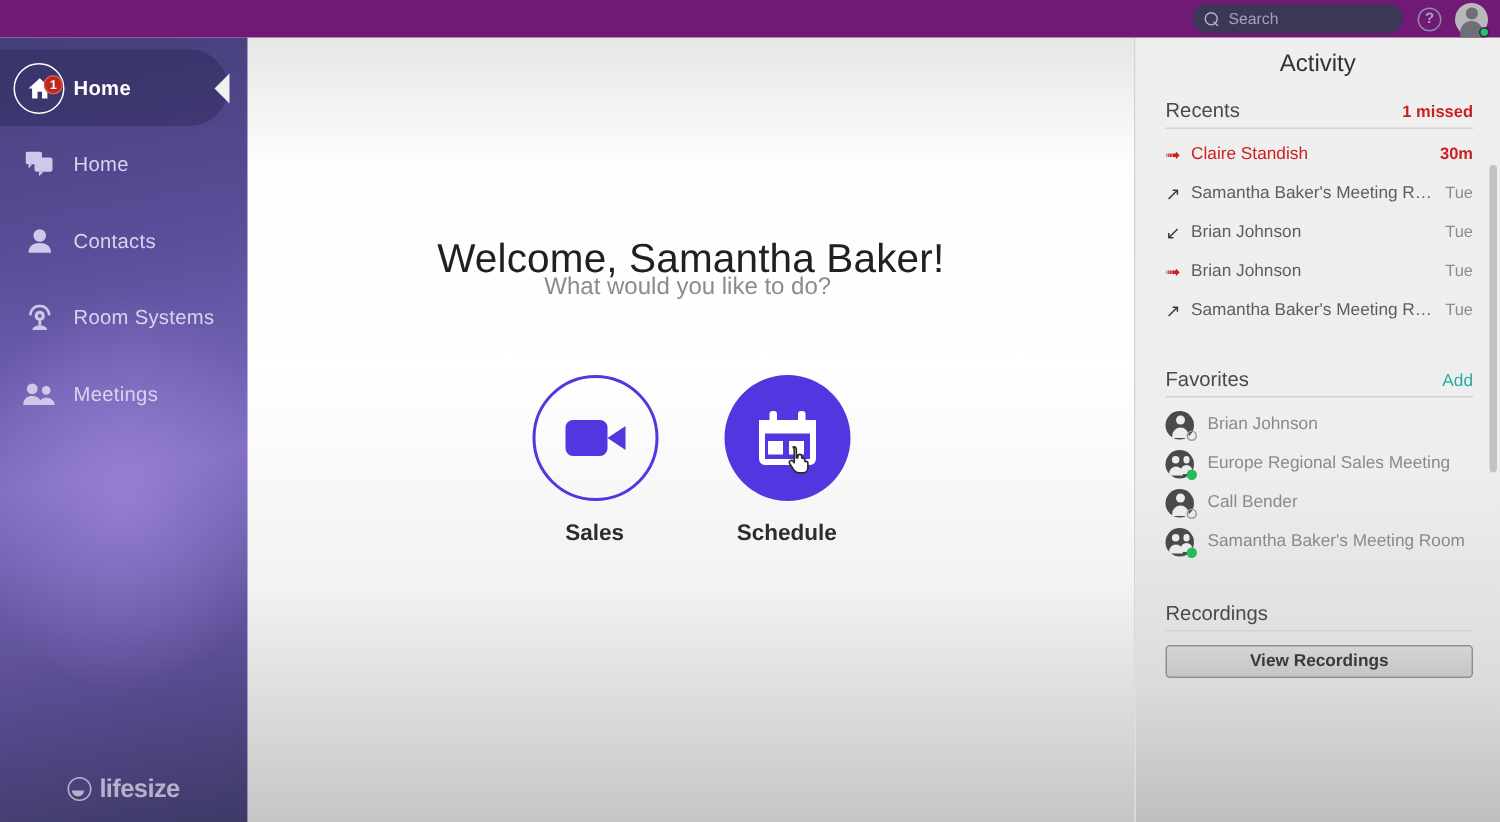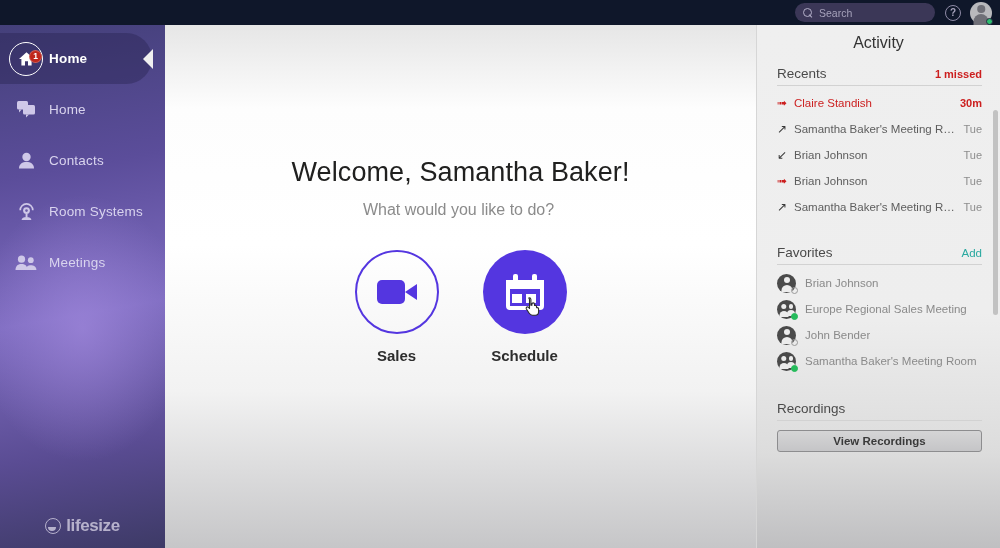--- a/index.html
+++ b/index.html
@@ -12,21 +12,21 @@
   #app {
     position: relative;
     width: 1000px; height: 548px;
     overflow: hidden;
   }
 
   
   .topbar {
     position: absolute; top: 0; left: 0;
     width: 1000px; height: 25px;
-    background: #0f172a;
+    background: #701a75;
     display: flex; align-items: center; justify-content: flex-end;
     padding-right: 8px;
     z-index: 30;
   }
   .ghost-text {
     position: absolute; top: 0px; left: 0; width: 800px; height: 4px;
     opacity: .18;
     font-size: 9px; color: #cfcde0; letter-spacing: 2px;
     overflow: hidden; white-space: nowrap;
   }
@@ -150,21 +150,21 @@
     position: absolute; top: 25px; left: 165px;
     width: 591px; height: 523px;
     background: linear-gradient(to bottom, #e6e6e6 0%, #fdfdfd 16%, #ffffff 42%, #f2f2f2 70%, #c6c6c8 100%);
   }
   .welcome {
     position: absolute; top: 132px; left: 0; width: 591px;
     text-align: center;
     font-size: 27px; color: #20201f; letter-spacing: .1px;
   }
   .subtitle {
-    position: absolute; top: 176px; left: 0; width: 587px;
+    position: absolute; top: 158px; left: 0; width: 587px;
     text-align: center;
     font-size: 16px; color: #8b8b8b;
   }
   .actions {
     position: absolute; top: 225px; left: 0; width: 591px;
     display: flex; justify-content: center; gap: 44px;
   }
   .action { width: 84px; text-align: center; cursor: pointer; }
   .circle {
     width: 84px; height: 84px; border-radius: 50%;
@@ -489,21 +489,21 @@
           <span class="dot online"></span>
         </span>
         <span class="fav-name">Europe Regional Sales Meeting</span>
       </div>
       <div class="fav-row">
         <span class="fav-av">
           <span class="h1"></span>
             <span class="b1"></span>
           <span class="dot offline"></span>
         </span>
-        <span class="fav-name">John Bender</span>
+        <span class="fav-name">Call Bender</span>
       </div>
       <div class="fav-row">
         <span class="fav-av group">
           <span class="h1"></span>
             <span class="b1"></span>
             <span class="h2"></span>
             <span class="b2"></span>
           <span class="dot online"></span>
         </span>
         <span class="fav-name">Samantha Baker's Meeting Room</span>

